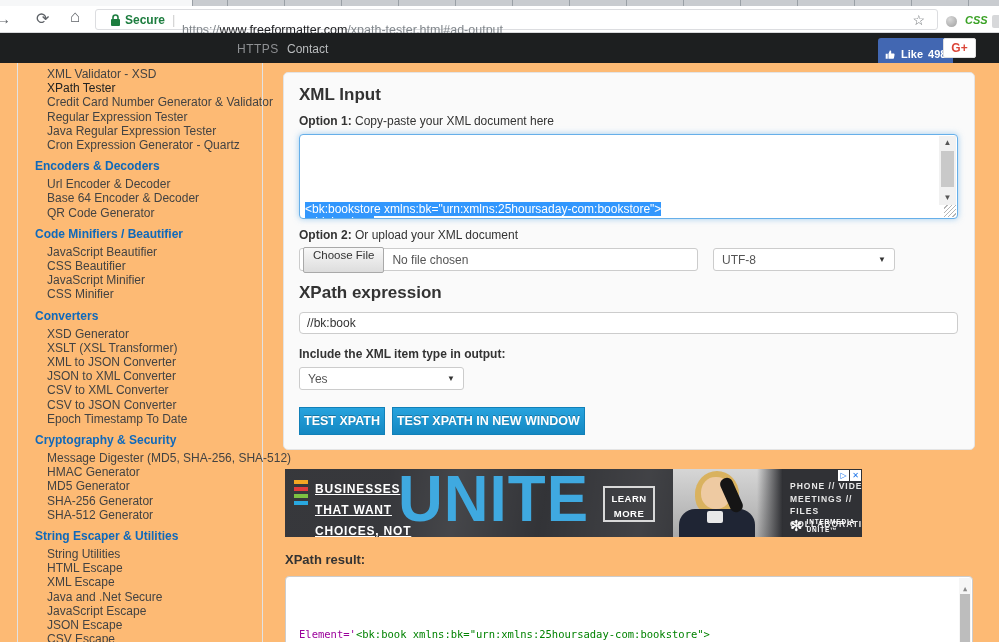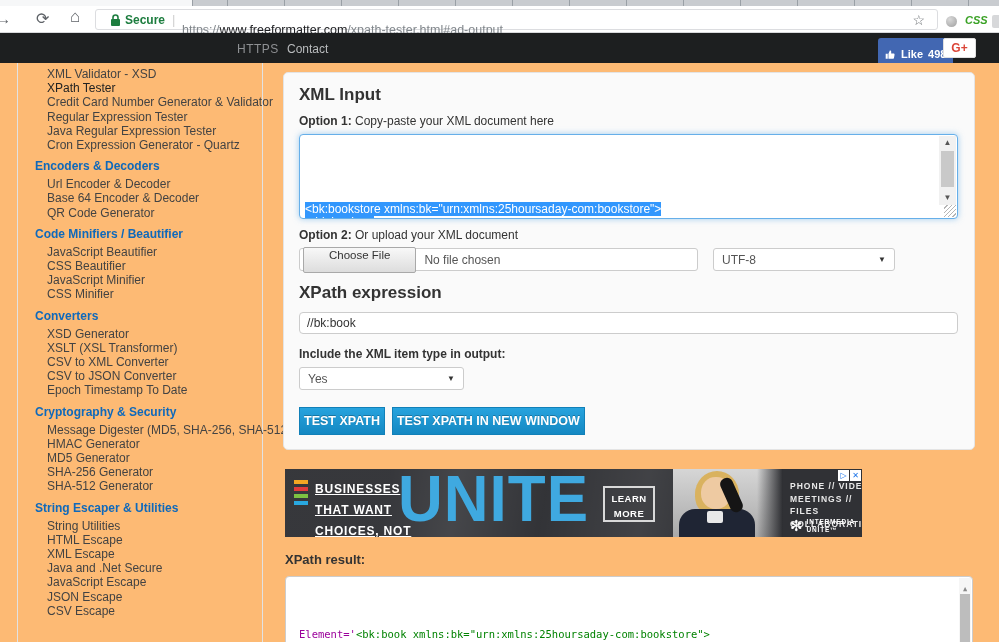--- a/index.html
+++ b/index.html
@@ -58,21 +58,21 @@
   .xmlbox .line span { background:#3297fd; color:#fff; }
   .vscroll { position:absolute; top:1px; right:1px; bottom:13px; width:17px; background:#f1f1f1; }
   .vs-up, .vs-down { position:absolute; left:0; width:17px; height:14px; color:#555; font-size:8px; text-align:center; line-height:14px; }
   .vs-up { top:0; } .vs-down { bottom:0; }
   .vs-thumb { position:absolute; left:2px; top:15px; width:13px; height:36px; background:#c9c9c9; }
   .grip { position:absolute; right:1px; bottom:1px; width:12px; height:12px;
           background:repeating-linear-gradient(135deg, transparent 0 2px, #b5b5b5 2px 3px); }
 
   .file-row { display:flex; margin-top:5px; margin-bottom:12px; }
   .file-box { width:399px; height:23px; border:1px solid #ccc; border-radius:3px; background:#fff; display:flex; align-items:center; padding:0 8px 0 3px; gap:8px; }
-  .choose-btn { height:26px; padding:0 25px; font-size:11.5px; color:#333; background:linear-gradient(#f8f8f8,#dddddd);
+  .choose-btn { height:26px; padding:0 9px; font-size:11.5px; color:#333; background:linear-gradient(#f8f8f8,#dddddd);
                 border:1px solid #a9a9a9; border-radius:2px; line-height:15px; }
   .no-file { font-size:12px; color:#555; }
   .enc-select { margin-left:15px; width:182px; height:23px; border:1px solid #ccc; border-radius:3px; background:#fff;
                 font-size:12px; color:#555; display:flex; align-items:center; justify-content:space-between; padding:0 8px; }
   .caret { font-size:8px; color:#333; }
 
   .xpath-input { width:659px; height:22px; border:1px solid #ccc; border-radius:4px; background:#fff; font-size:12px;
                  color:#333; padding:0 7px; display:flex; align-items:center; margin-top:8px; margin-bottom:13px; }
   .inc-label { font-size:12px; font-weight:bold; color:#333; margin-bottom:6px; }
   .yes-select { width:165px; height:23px; border:1px solid #ccc; border-radius:3px; background:#fff; font-size:12px; color:#555;
@@ -183,20 +183,22 @@
           <div class="sb-item">CSS Beautifier</div>
           <div class="sb-item">JavaScript Minifier</div>
           <div class="sb-item">CSS Minifier</div>
         </div>
     </div>
     <div class="sb-group">
       <div class="sb-head">Converters</div>
       <div>
           <div class="sb-item">XSD Generator</div>
           <div class="sb-item">XSLT (XSL Transformer)</div>
+          <div class="sb-item">XML to JSON Converter</div>
+          <div class="sb-item">JSON to XML Converter</div>
           <div class="sb-item">CSV to XML Converter</div>
           <div class="sb-item">CSV to JSON Converter</div>
           <div class="sb-item">Epoch Timestamp To Date</div>
         </div>
     </div>
     <div class="sb-group">
       <div class="sb-head">Cryptography &amp; Security</div>
       <div>
           <div class="sb-item">Message Digester (MD5, SHA-256, SHA-512)</div>
           <div class="sb-item">HMAC Generator</div>

